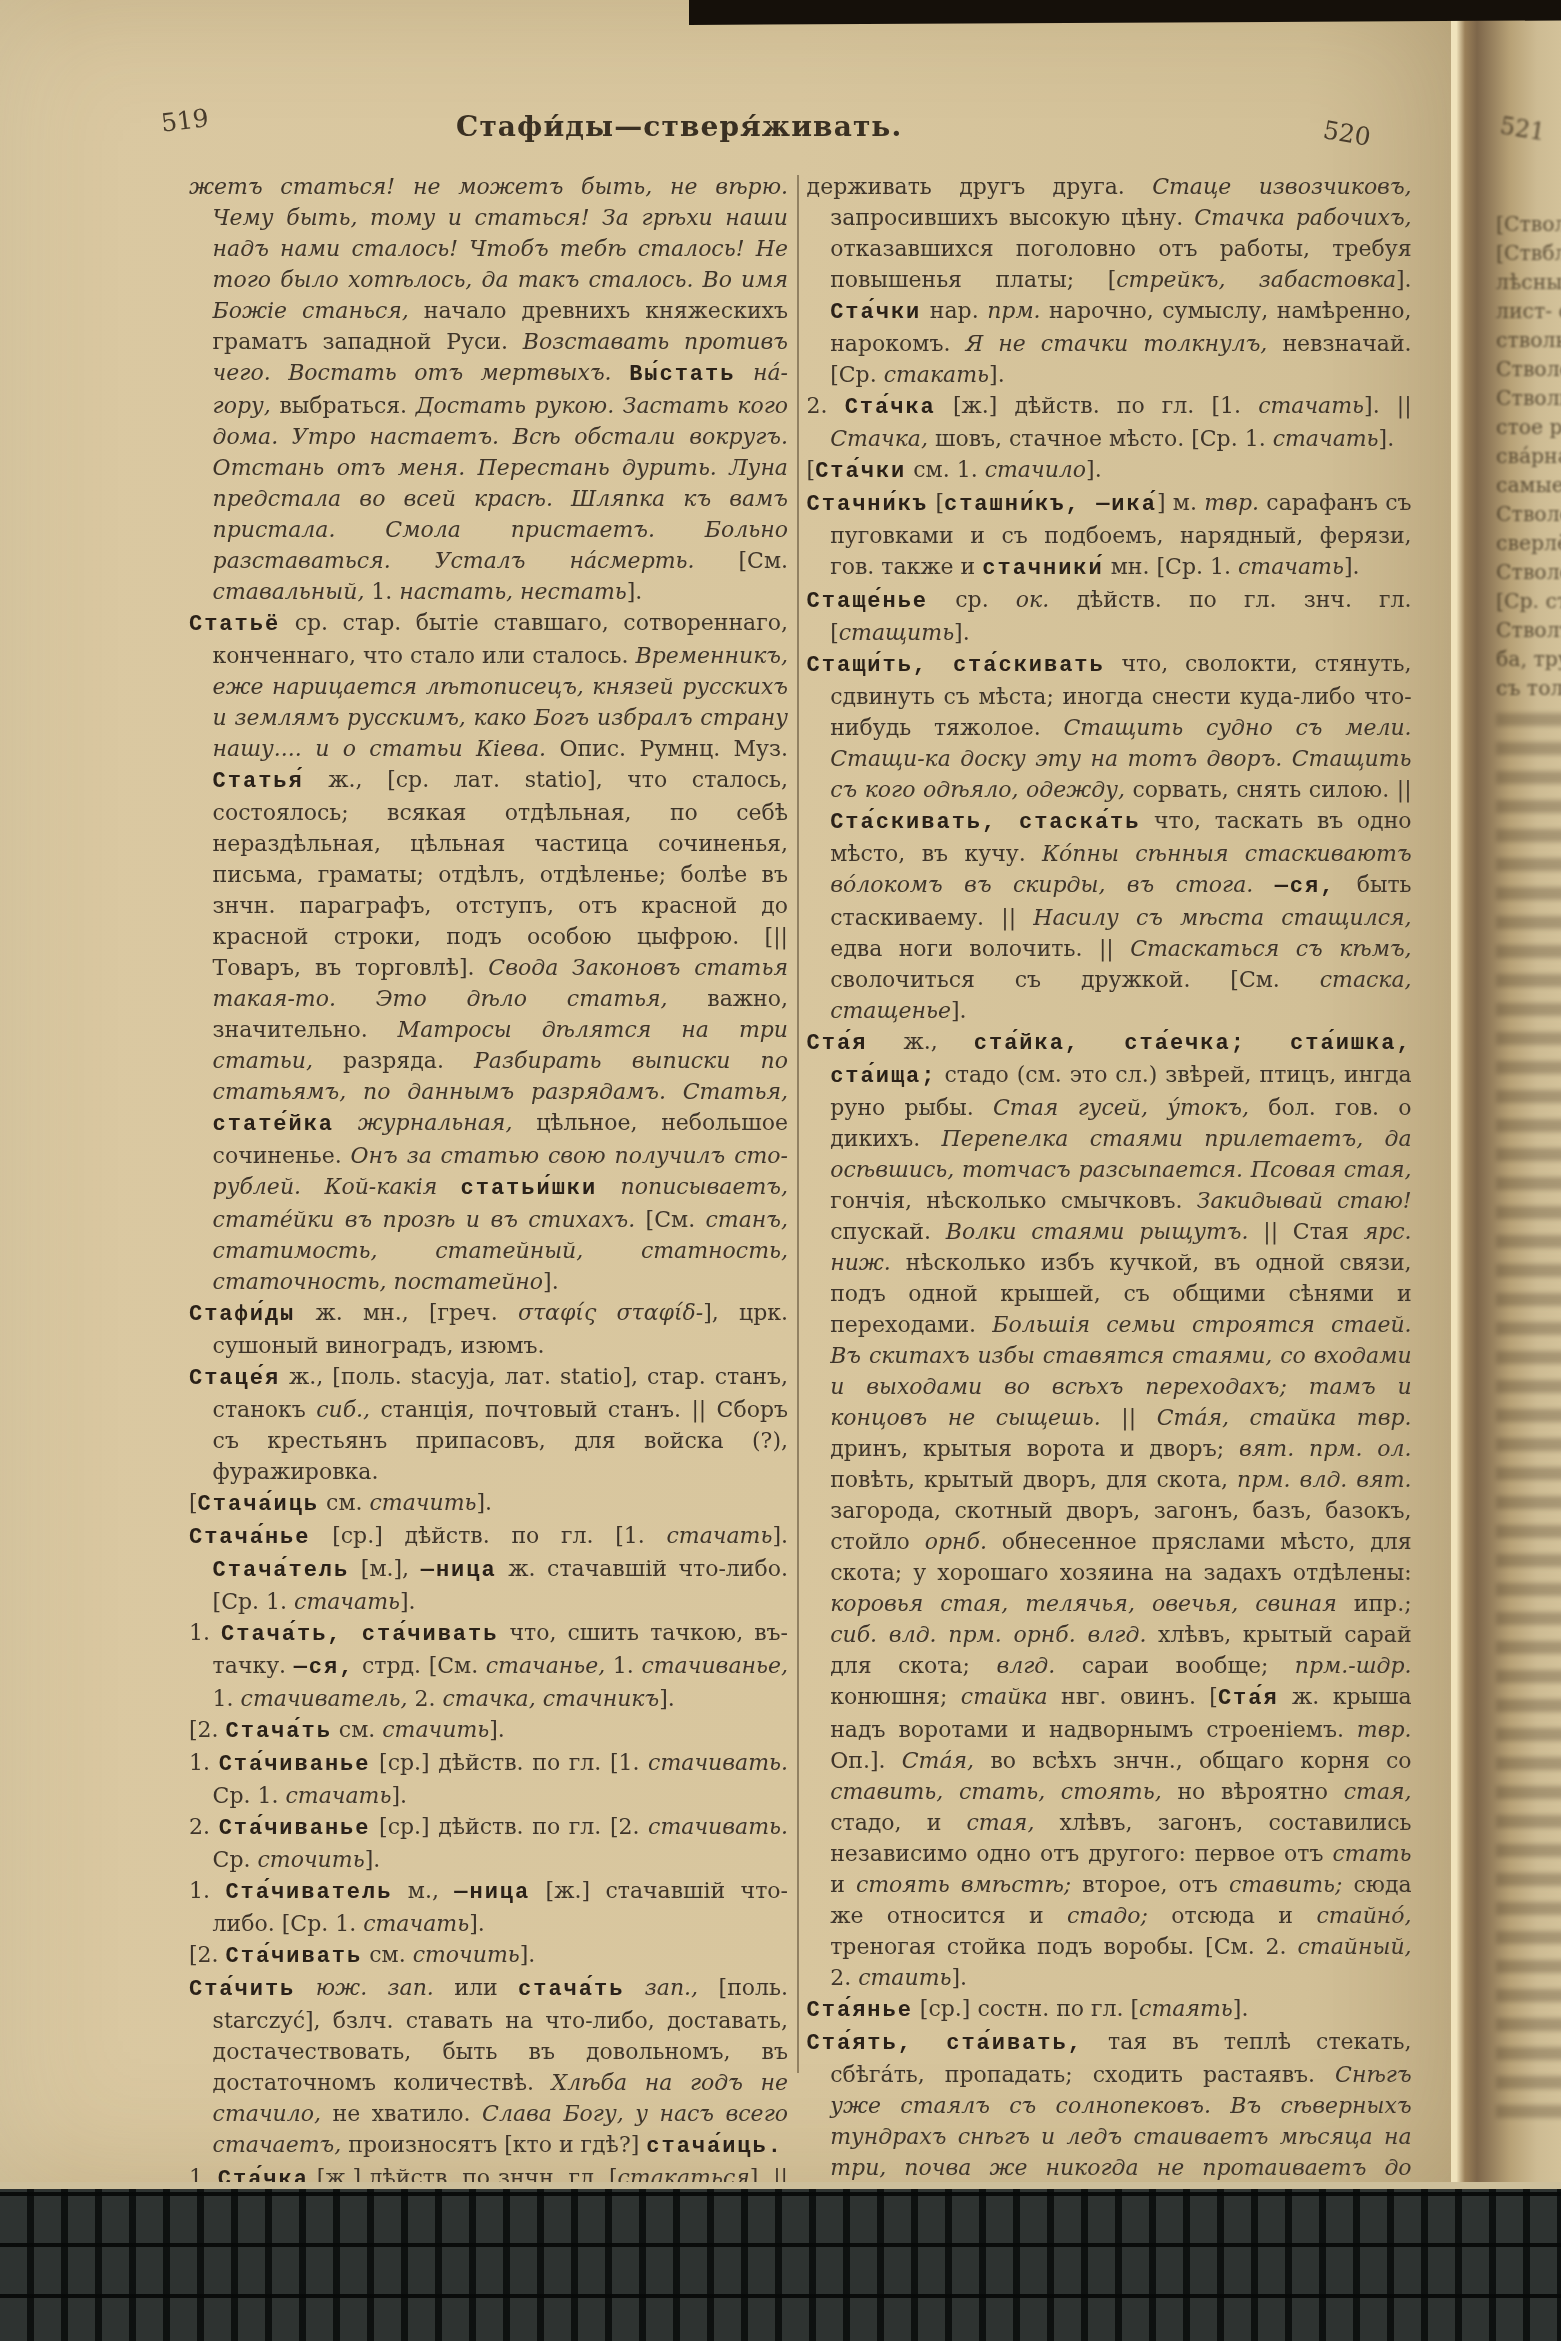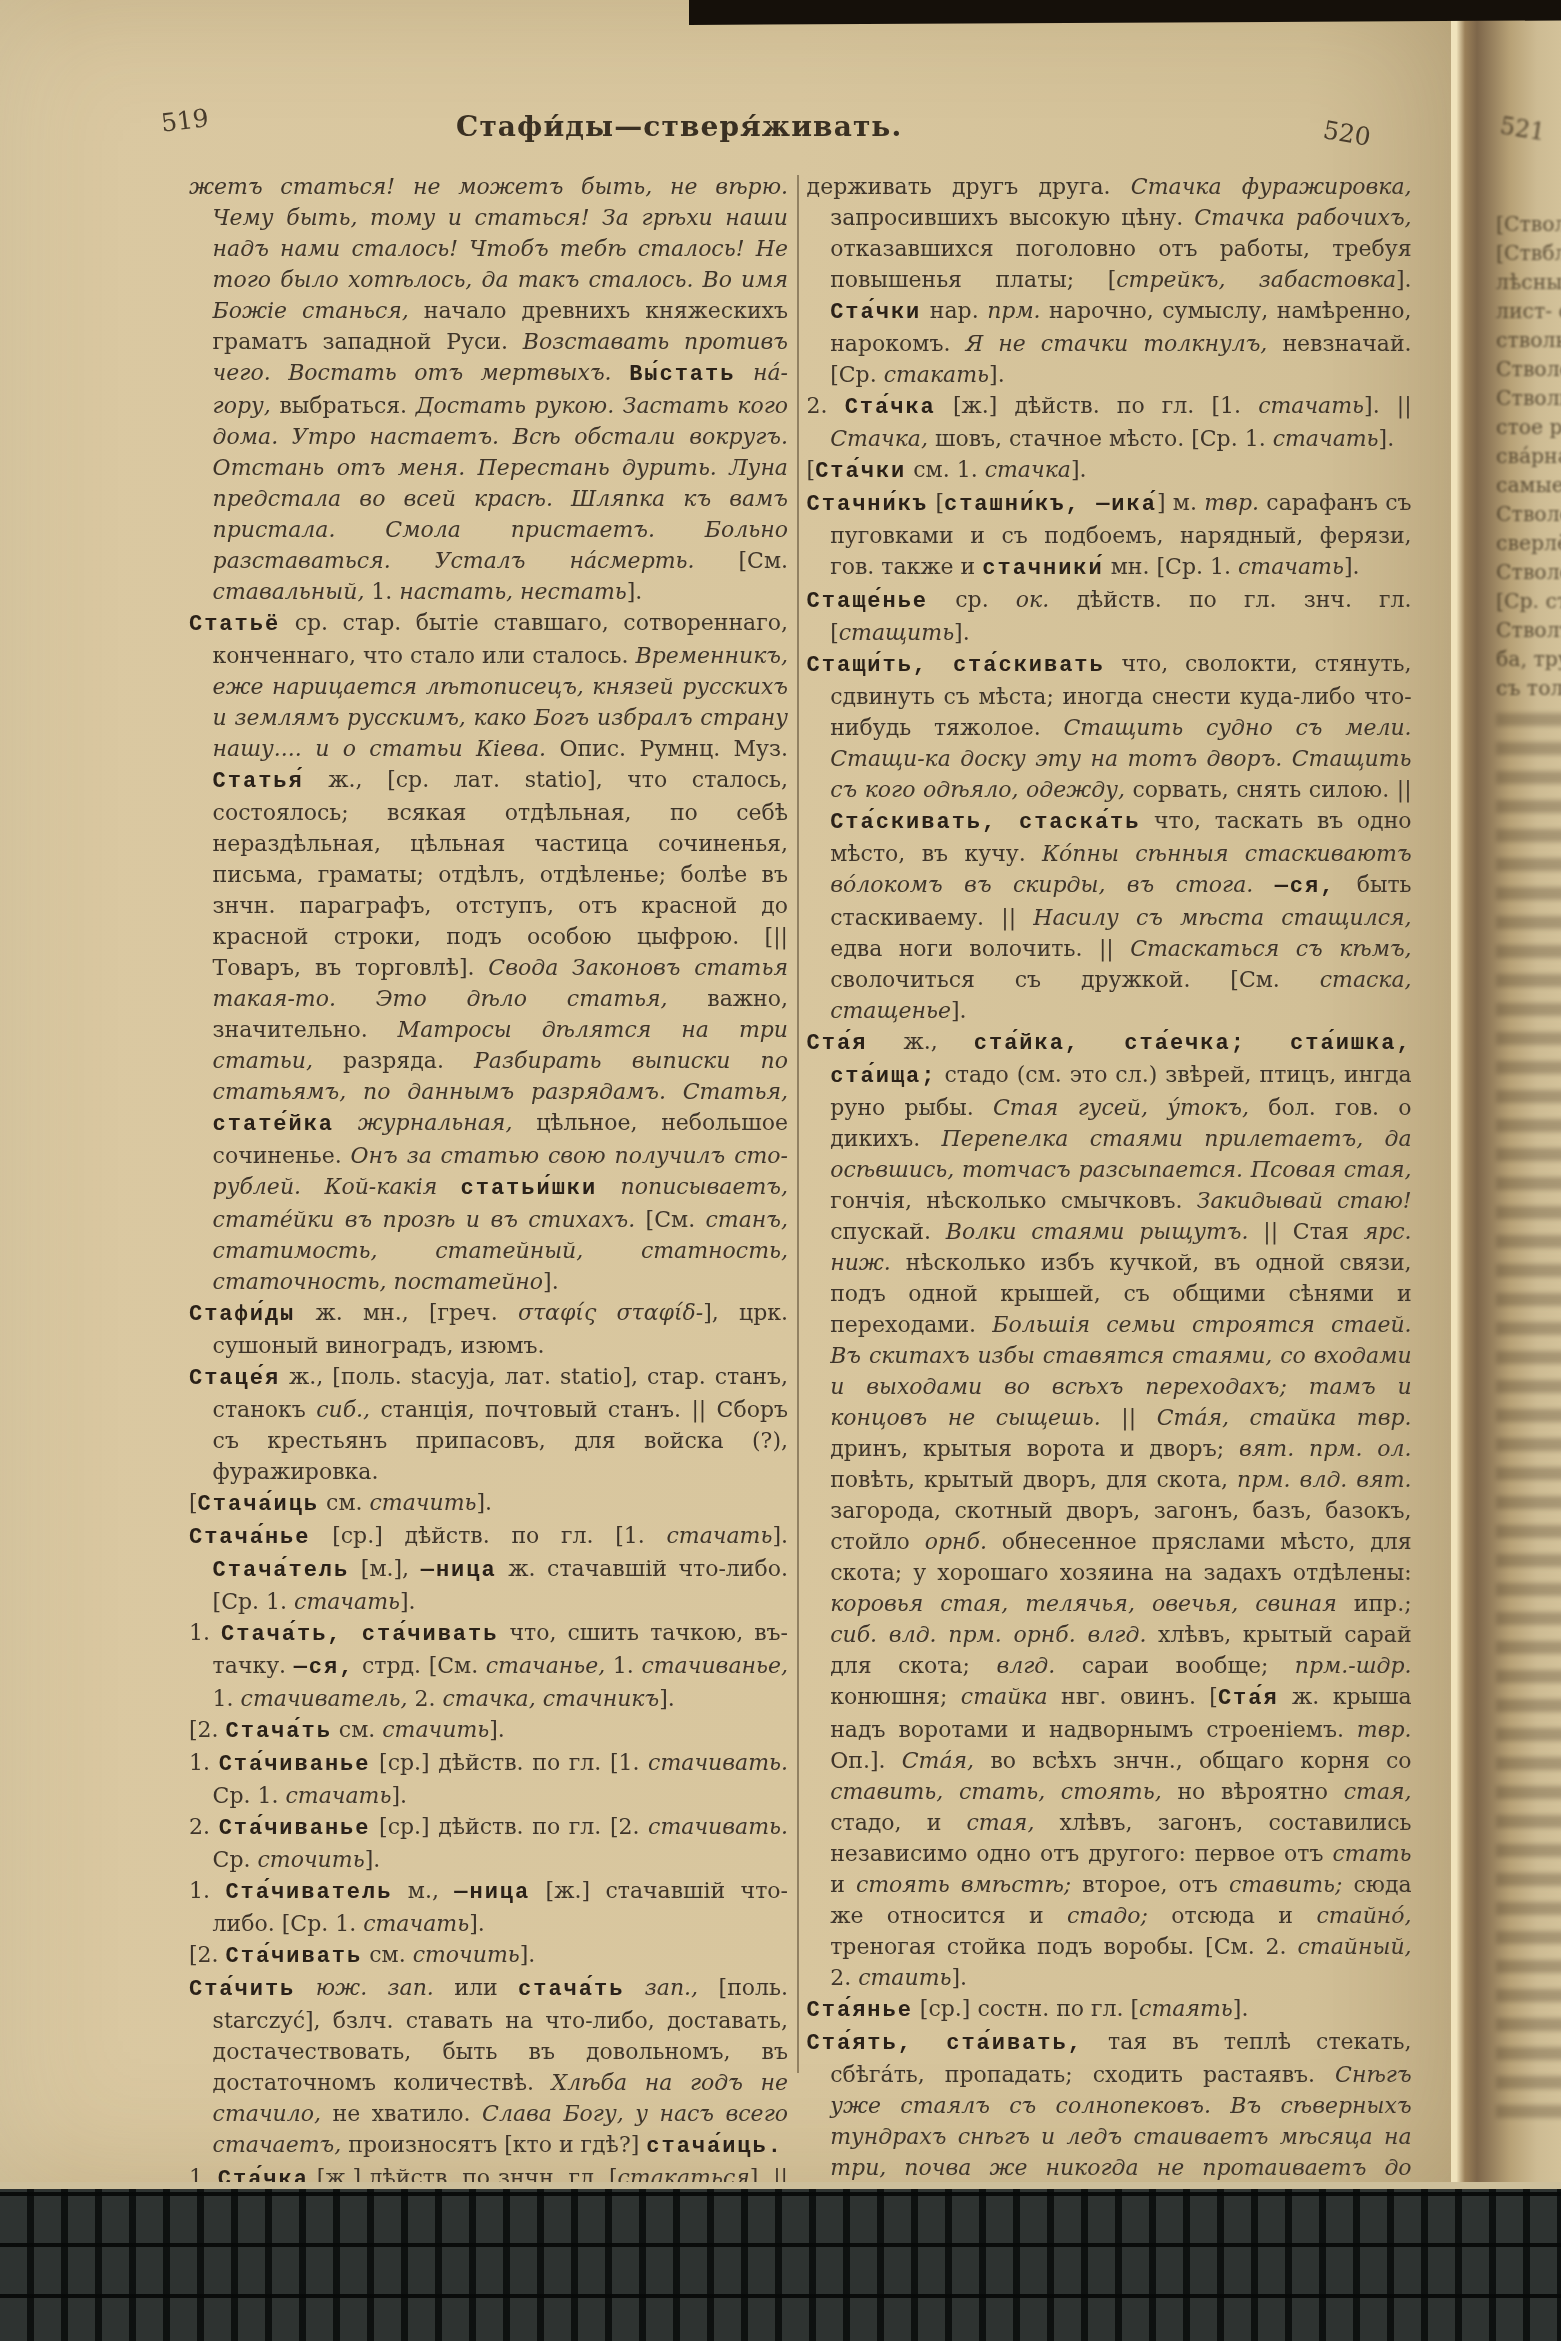--- a/index.html
+++ b/index.html
@@ -88,23 +88,23 @@
           <p class="entry">[2. <b class="hw">Стача́ть</b> см. <em>стачить</em>].</p>
           <p class="entry">1. <b class="hw">Ста́чиванье</b> [ср.] дѣйств. по гл. [1. <em>стачивать.</em> Ср. 1. <em>стачать</em>].</p>
           <p class="entry">2. <b class="hw">Ста́чиванье</b> [ср.] дѣйств. по гл. [2. <em>стачивать.</em> Ср. <em>сточить</em>].</p>
           <p class="entry">1. <b class="hw">Ста́чиватель</b> м., <b class="hw">—ница</b> [ж.] стачавшій что-либо. [Ср. 1. <em>стачать</em>].</p>
           <p class="entry">[2. <b class="hw">Ста́чивать</b> см. <em>сточить</em>].</p>
           <p class="entry"><b class="hw">Ста́чить</b> <em>юж. зап.</em> или <b class="hw">стача́ть</b> <em>зап.,</em> [поль. starczyć], бзлч. ставать на что-либо, доставать, достачествовать, быть въ довольномъ, въ достаточномъ количествѣ. <em>Хлѣба на годъ не стачило,</em> не хватило. <em>Слава Богу, у насъ всего стачаетъ,</em> произносятъ [кто и гдѣ?] <b class="hw">стача́иць.</b></p>
           <p class="entry">1. <b class="hw">Ста́чка</b> [ж.] дѣйств. по знчн. гл. [<em>стакаться</em>]. || <em>Стачка,</em> круговая порука въ нечистомъ дѣлѣ, тайное условіе и самый кругъ, обязавшійся под-</p>
         </div>
       <div class="divider"></div>
       <div class="col right" id="col-right">
-          <p class="entry">держивать другъ друга. <em>Стачка фуражировка,</em> запросившихъ высокую цѣну. <em>Стачка рабочихъ,</em> отказавшихся поголовно отъ работы, требуя повышенья платы; [<em>стрейкъ, забастовка</em>]. <b class="hw">Ста́чки</b> нар. <em>прм.</em> нарочно, сумыслу, намѣренно, нарокомъ. <em>Я не стачки толкнулъ,</em> невзначай. [Ср. <em>стакать</em>].</p>
+          <p class="entry">держивать другъ друга. <em>Стаце извозчиковъ,</em> запросившихъ высокую цѣну. <em>Стачка рабочихъ,</em> отказавшихся поголовно отъ работы, требуя повышенья платы; [<em>стрейкъ, забастовка</em>]. <b class="hw">Ста́чки</b> нар. <em>прм.</em> нарочно, сумыслу, намѣренно, нарокомъ. <em>Я не стачки толкнулъ,</em> невзначай. [Ср. <em>стакать</em>].</p>
           <p class="entry">2. <b class="hw">Ста́чка</b> [ж.] дѣйств. по гл. [1. <em>стачать</em>]. || <em>Стачка,</em> шовъ, стачное мѣсто. [Ср. 1. <em>стачать</em>].</p>
-          <p class="entry">[<b class="hw">Ста́чки</b> см. 1. <em>стачка</em>].</p>
+          <p class="entry">[<b class="hw">Ста́чки</b> см. 1. <em>стачило</em>].</p>
           <p class="entry"><b class="hw">Стачни́къ</b> [<b class="hw">сташни́къ, —ика́</b>] м. <em>твр.</em> сарафанъ съ пуговками и съ подбоемъ, нарядный, ферязи, гов. также и <b class="hw">стачники́</b> мн. [Ср. 1. <em>стачать</em>].</p>
           <p class="entry"><b class="hw">Стаще́нье</b> ср. <em>ок.</em> дѣйств. по гл. знч. гл. [<em>стащить</em>].</p>
           <p class="entry"><b class="hw">Стащи́ть, ста́скивать</b> что, сволокти, стянуть, сдвинуть съ мѣста; иногда снести куда-либо что-нибудь тяжолое. <em>Стащить судно съ мели. Стащи-ка доску эту на тотъ дворъ. Стащить съ кого одѣяло, одежду,</em> сорвать, снять силою. || <b class="hw">Ста́скивать, стаска́ть</b> что, таскать въ одно мѣсто, въ кучу. <em>Ко́пны сѣнныя стаскиваютъ во́локомъ въ скирды, въ стога.</em> <b class="hw">—ся,</b> быть стаскиваему. || <em>Насилу съ мѣста стащился,</em> едва ноги волочить. || <em>Стаскаться съ кѣмъ,</em> сволочиться съ дружкой. [См. <em>стаска, стащенье</em>].</p>
           <p class="entry"><b class="hw">Ста́я</b> ж., <b class="hw">ста́йка, ста́ечка; ста́ишка, ста́ища;</b> стадо (см. это сл.) звѣрей, птицъ, ингда руно рыбы. <em>Стая гусей, у́токъ,</em> бол. гов. о дикихъ. <em>Перепелка стаями прилетаетъ, да осѣвшись, тотчасъ разсыпается. Псовая стая,</em> гончія, нѣсколько смычковъ. <em>Закидывай стаю!</em> спускай. <em>Волки стаями рыщутъ.</em> || Стая <em>ярс. ниж.</em> нѣсколько избъ кучкой, въ одной связи, подъ одной крышей, съ общими сѣнями и переходами. <em>Большія семьи строятся стаей. Въ скитахъ избы ставятся стаями, со входами и выходами во всѣхъ переходахъ; тамъ и концовъ не сыщешь.</em> || <em>Ста́я, стайка</em> <em>твр.</em> дринъ, крытыя ворота и дворъ; <em>вят. прм. ол.</em> повѣть, крытый дворъ, для скота, <em>прм. влд. вят.</em> загорода, скотный дворъ, загонъ, базъ, базокъ, стойло <em>орнб.</em> обнесенное пряслами мѣсто, для скота; у хорошаго хозяина на задахъ отдѣлены: <em>коровья стая, телячья, овечья, свиная</em> ипр.; <em>сиб. влд. прм. орнб. влгд.</em> хлѣвъ, крытый сарай для скота; <em>влгд.</em> сараи вообще; <em>прм.-шдр.</em> конюшня; <em>стайка</em> нвг. овинъ. [<b class="hw">Ста́я</b> ж. крыша надъ воротами и надворнымъ строеніемъ. <em>твр.</em> Оп.]. <em>Ста́я,</em> во всѣхъ знчн., общаго корня со <em>ставить, стать, стоять,</em> но вѣроятно <em>стая,</em> стадо, и <em>стая,</em> хлѣвъ, загонъ, составились независимо одно отъ другого: первое отъ <em>стать</em> и <em>стоять вмѣстѣ;</em> второе, отъ <em>ставить;</em> сюда же относится и <em>стадо;</em> отсюда и <em>стайно́,</em> треногая стойка подъ воробы. [См. 2. <em>стайный,</em> 2. <em>стаить</em>].</p>
           <p class="entry"><b class="hw">Ста́янье</b> [ср.] состн. по гл. [<em>стаять</em>].</p>
           <p class="entry"><b class="hw">Ста́ять, ста́ивать,</b> тая въ теплѣ стекать, сбѣга́ть, пропадать; сходить растаявъ. <em>Снѣгъ уже стаялъ съ солнопековъ. Въ сѣверныхъ тундрахъ снѣгъ и ледъ стаиваетъ мѣсяца на три, почва же никогда не протаиваетъ до материка, а остается мерзлая поддина.</em> [См. 2. <em>стаекъ, стаиванье,</em> 1. <em>стайка, стаянье</em>].</p>
           <p class="entry"><b class="hw">Ствердѣ́ть,</b> отвердѣть, затвердѣть нѣсколько. <em>Комъ ствердѣлъ,</em> окрѣпъ.</p>
           <p class="entry">[<b class="hw">Стверя́живать,</b> ссучивать нитку изъ двухъ прядей. <em>урал.</em> Опд.].</p>
         </div>
     </div>

